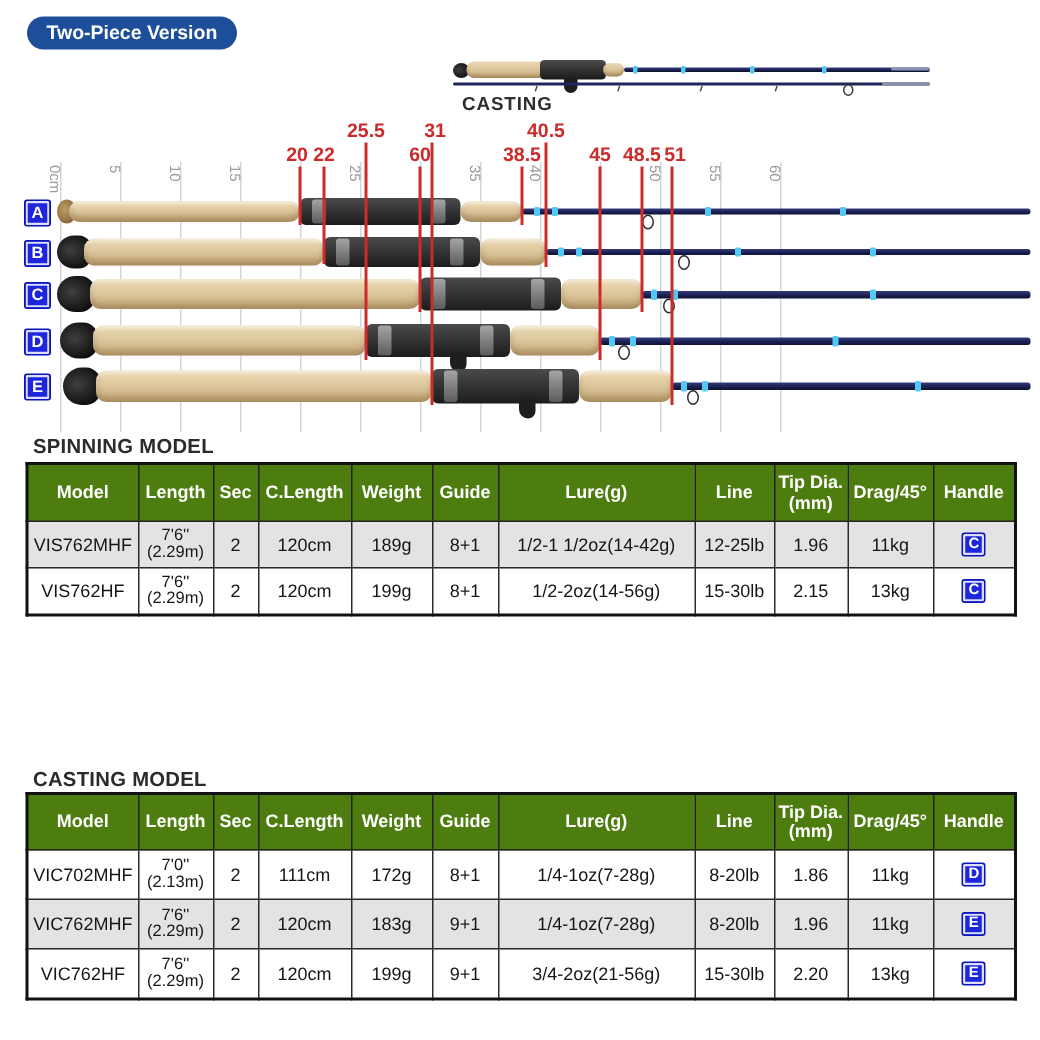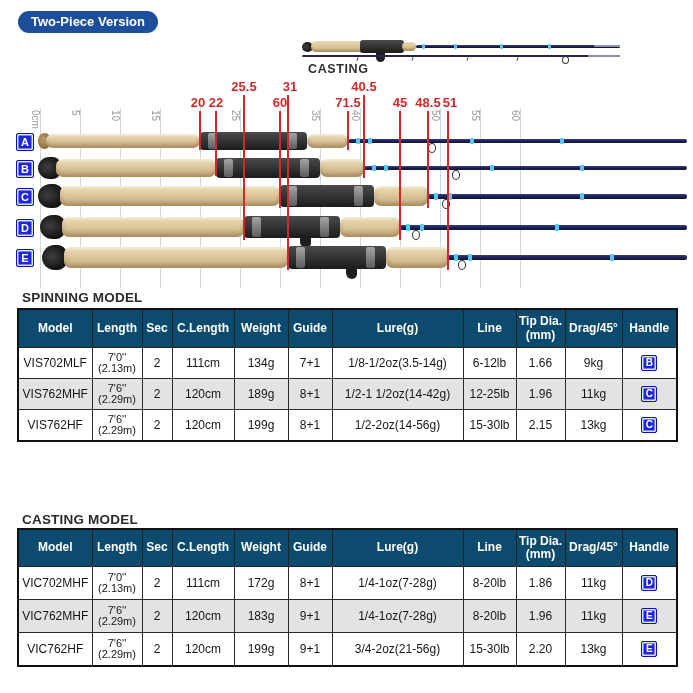--- a/index.html
+++ b/index.html
@@ -39,21 +39,21 @@
   .seat{background:linear-gradient(180deg,#4a4a4a,#1c1c1c);border-radius:4px;}
   .seat i{position:absolute;top:1px;bottom:1px;width:9px;background:linear-gradient(180deg,#a5a5a5,#5c5c5c);border-radius:2px;}
   .blank{background:linear-gradient(180deg,#363d7c 0%,#1b2054 55%,#0f122f 100%);border-radius:2px;}
   .band{width:4px;background:#54c7f2;border-radius:1px;}
   .guidering{width:6px;height:8px;border:1.5px solid #2c2c2c;border-radius:50%;background:transparent;}
   .trigger{width:11px;height:13px;background:#1e1e1e;border-radius:2px 0 10px 12px;}
   
   .sect-title{position:absolute;font-weight:bold;font-size:13.5px;color:#2b2b2b;letter-spacing:.2px;}
   table.spec{position:absolute;border-collapse:collapse;table-layout:fixed;width:659px;
              border:2px solid #111;background:#fff;}
-  table.spec th{background:#0c4a6e;color:#fff;font-weight:bold;font-size:12px;line-height:1.1;
+  table.spec th{background:#4d7c0f;color:#fff;font-weight:bold;font-size:12px;line-height:1.1;
                 border:1px solid #222;padding:0;text-align:center;}
   table.spec td{border:1px solid #2a2a2a;font-size:12px;text-align:center;padding:0;color:#161616;}
   table.spec tr.alt td{background:#e3e3e3;}
   #spin-table th{height:37px;} #spin-table td{height:30px;}
   #cast-table th{height:36px;} #cast-table td{height:32px;}
   .len div{font-size:11px;line-height:11px;}
   .hbadge{display:inline-block;width:14px;height:14px;background:#1d25dd;border:1px solid #0b14b8;
           border-radius:2px;box-shadow:inset 0 0 0 1.5px rgba(255,255,255,.85);color:#fff;
           font-weight:bold;font-size:10px;text-align:center;line-height:14px;vertical-align:middle;}
   .note{position:absolute;left:30px;top:666px;font-size:12.5px;color:#222;}
@@ -116,21 +116,21 @@
   <span class="rlab" style="left:198px;top:95px;">20</span>
   <div class="rline" style="left:199px;top:111px;height:39px;"></div>
   <span class="rlab" style="left:216px;top:95px;">22</span>
   <div class="rline" style="left:215px;top:111px;height:65px;"></div>
   <span class="rlab" style="left:244px;top:79px;">25.5</span>
   <div class="rline" style="left:243px;top:95px;height:145px;"></div>
   <span class="rlab" style="left:280px;top:95px;">60</span>
   <div class="rline" style="left:279px;top:111px;height:97px;"></div>
   <span class="rlab" style="left:290px;top:79px;">31</span>
   <div class="rline" style="left:287px;top:95px;height:175px;"></div>
-  <span class="rlab" style="left:348px;top:95px;">71.5</span>
+  <span class="rlab" style="left:348px;top:95px;">38.5</span>
   <div class="rline" style="left:347px;top:111px;height:39px;"></div>
   <span class="rlab" style="left:364px;top:79px;">40.5</span>
   <div class="rline" style="left:363px;top:95px;height:83px;"></div>
   <span class="rlab" style="left:400px;top:95px;">45</span>
   <div class="rline" style="left:399px;top:111px;height:129px;"></div>
   <span class="rlab" style="left:428px;top:95px;">48.5</span>
   <div class="rline" style="left:427px;top:111px;height:97px;"></div>
   <span class="rlab" style="left:450px;top:95px;">51</span>
   <div class="rline" style="left:447px;top:111px;height:159px;"></div>
 
@@ -240,36 +240,20 @@
       <th>Sec</th>
       <th>C.Length</th>
       <th>Weight</th>
       <th>Guide</th>
       <th>Lure(g)</th>
       <th>Line</th>
       <th>Tip Dia. (mm)</th>
       <th>Drag/45°</th>
       <th>Handle</th>
     </tr>
-    <tr>
-      <td>VIS702MLF</td>
-      <td class="len">
-            <div>7'0''</div>
-            <div>(2.13m)</div>
-          </td>
-      <td>2</td>
-      <td>111cm</td>
-      <td>134g</td>
-      <td>7+1</td>
-      <td>1/8-1/2oz(3.5-14g)</td>
-      <td>6-12lb</td>
-      <td>1.66</td>
-      <td>9kg</td>
-      <td><span class="hbadge">B</span></td>
-    </tr>
     <tr class="alt">
       <td>VIS762MHF</td>
       <td class="len">
             <div>7'6''</div>
             <div>(2.29m)</div>
           </td>
       <td>2</td>
       <td>120cm</td>
       <td>189g</td>
       <td>8+1</td>

